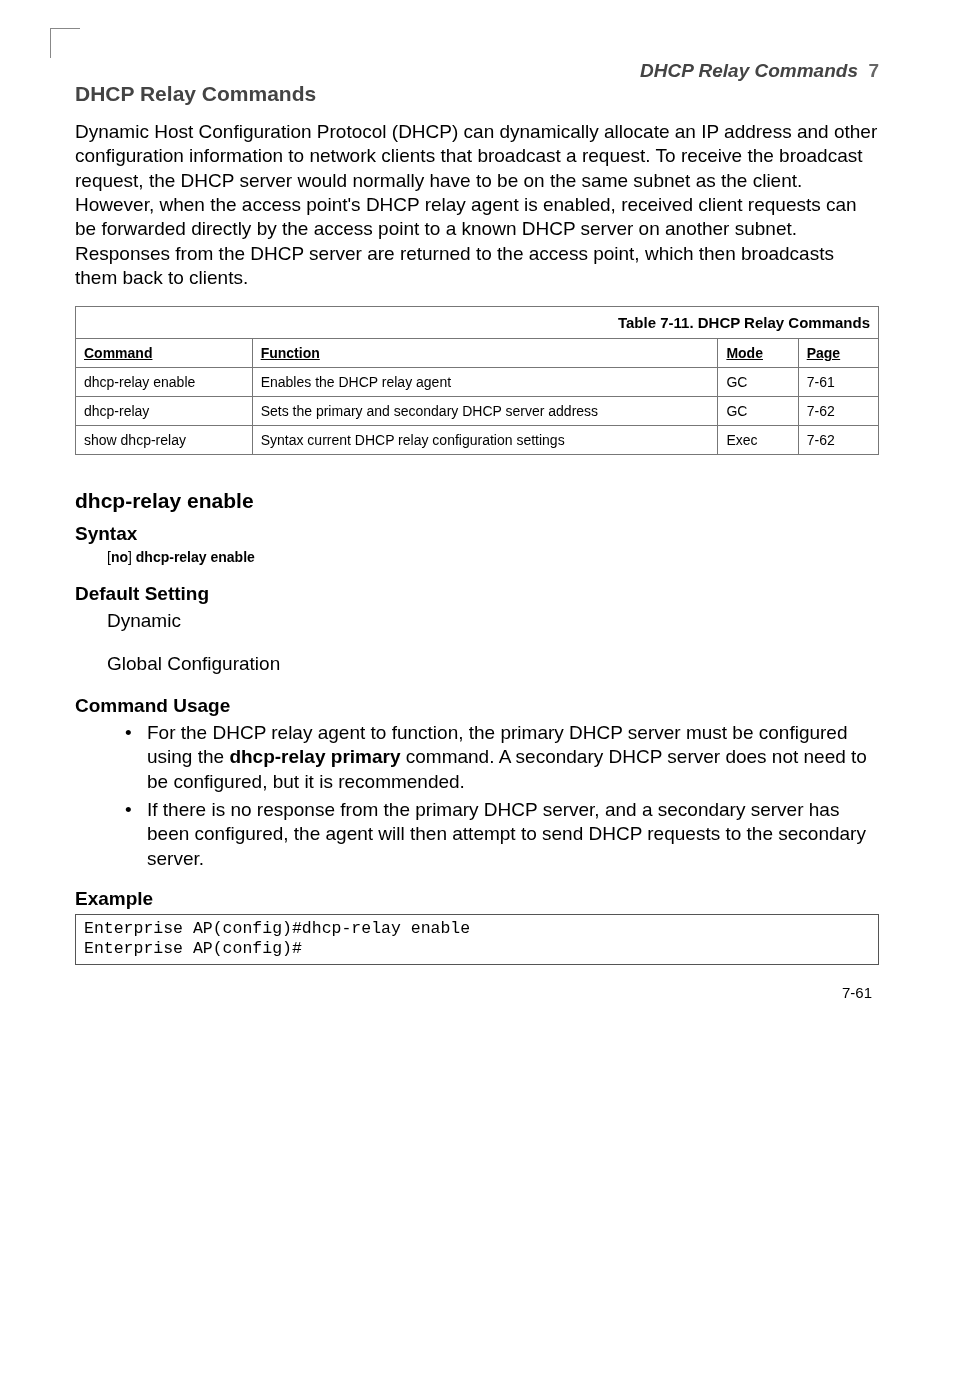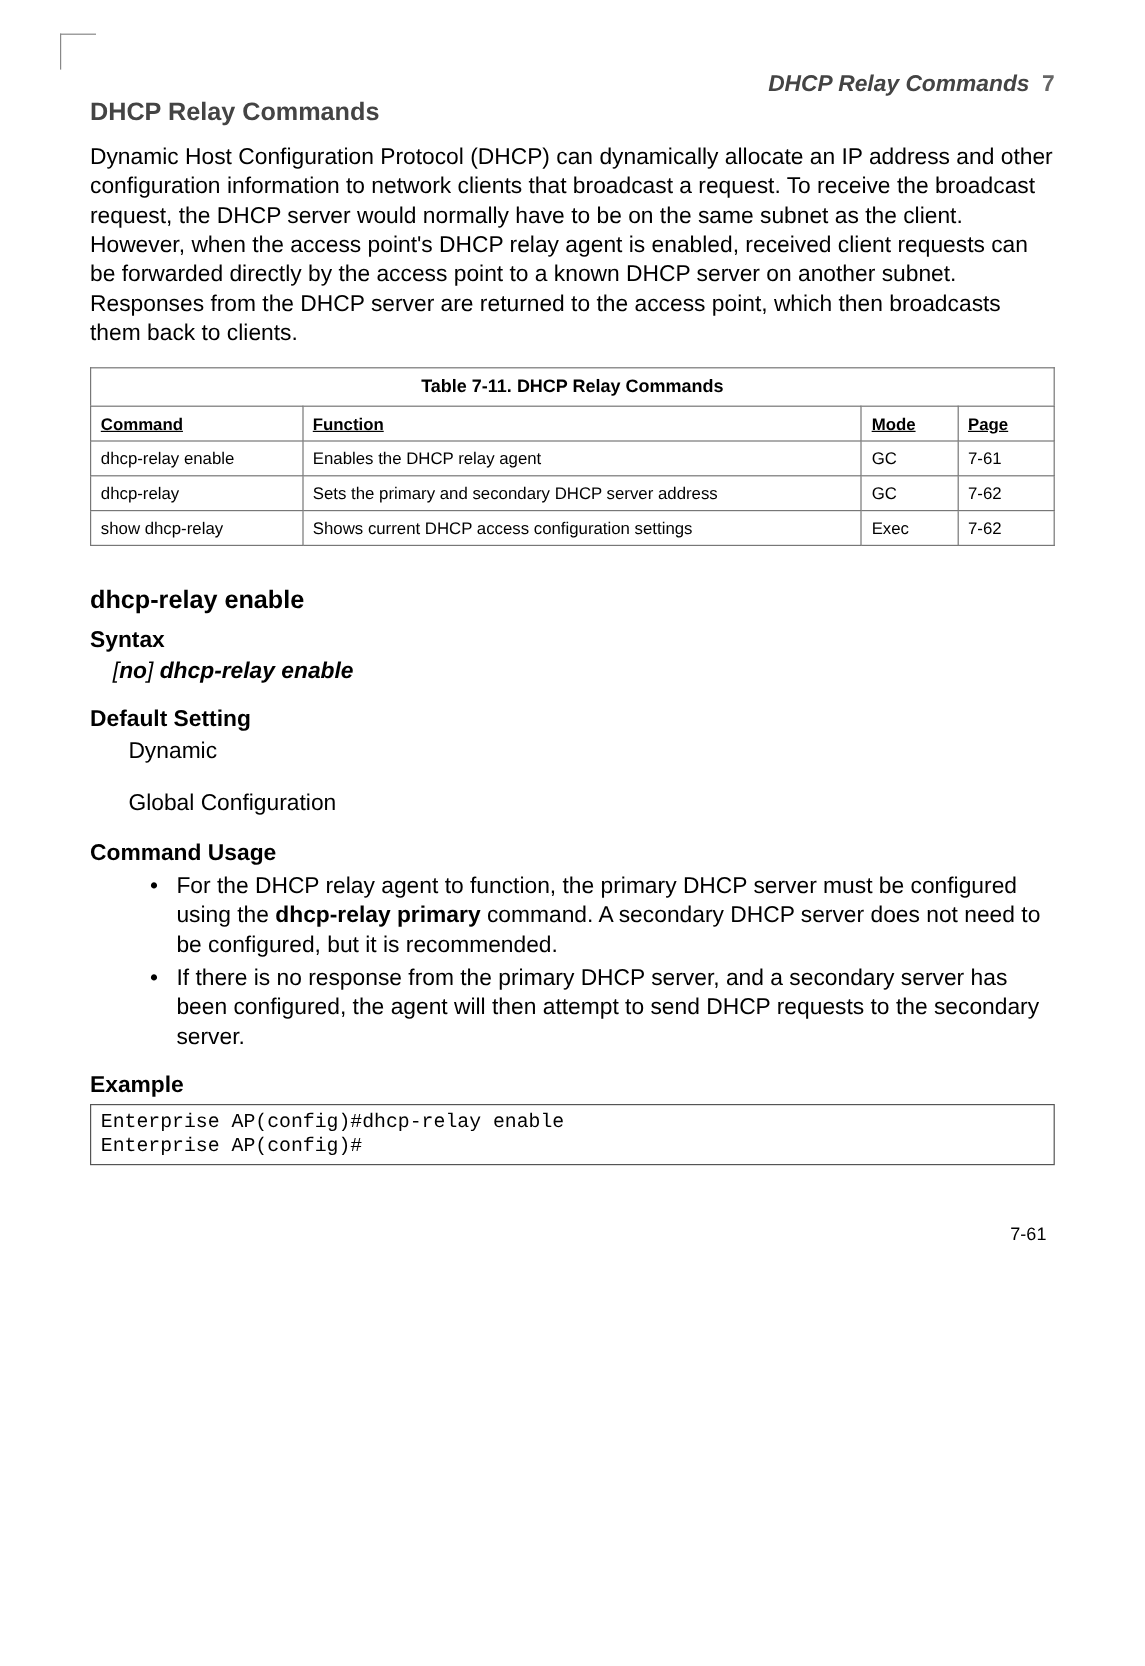--- a/index.html
+++ b/index.html
@@ -70,21 +70,21 @@
       text-align: left;
       vertical-align: top;
     }
     table.cmd-table caption {
       caption-side: top;
       border: 1px solid #777;
       border-bottom: none;
       padding: 7px 8px;
       font-size: 15px;
       font-weight: bold;
-      text-align: center;
+      text-align: right;
     }
     table.cmd-table th {
       font-weight: bold;
       text-decoration: underline;
     }
     .col-cmd { width: 22%; }
     .col-func { width: 58%; }
     .col-mode { width: 10%; }
     .col-page { width: 10%; }
     .subsection-title {
@@ -103,24 +103,23 @@
       margin-top: 10px;
       margin-bottom: 4px;
     }
     .indent {
       margin-left: 32px;
       font-size: 19px;
       line-height: 1.3;
       margin-bottom: 18px;
     }
     .syntax-line {
-      margin-left: 19px;
-      font-size: 19px;
+      margin-left: 32px;
+      font-size: 14px;
       margin-bottom: 18px;
-      font-style: italic;
     }
     .nobold { font-weight: normal; }
     ul.bullets {
       list-style: none;
       margin-left: 50px;
       margin-bottom: 16px;
     }
     ul.bullets li {
       font-size: 19px;
       line-height: 1.3;
@@ -135,21 +134,20 @@
       top: 0;
     }
     .code-box {
       border: 1px solid #555;
       padding: 4px 8px;
       font-family: "Courier New", monospace;
       font-size: 16.5px;
       line-height: 1.25;
       white-space: pre;
       margin-top: 4px;
-      margin-bottom: 30px;
     }
     .page-num {
       position: absolute;
       bottom: 24px;
       right: 82px;
       font-size: 15px;
     }
     .bold { font-weight: bold; }
   </style>
 </head>
@@ -188,21 +186,21 @@
         <td>7-61</td>
       </tr>
       <tr>
         <td>dhcp-relay</td>
         <td>Sets the primary and secondary DHCP server address</td>
         <td>GC</td>
         <td>7-62</td>
       </tr>
       <tr>
         <td>show dhcp-relay</td>
-        <td>Shows current DHCP access configuration settings</td>
+        <td>Syntax current DHCP relay configuration settings</td>
         <td>Exec</td>
         <td>7-62</td>
       </tr>
     </tbody>
   </table>
 
   <div class="subsection-title">dhcp-relay enable</div>
 
 
   <div class="label-bold">Syntax</div>

